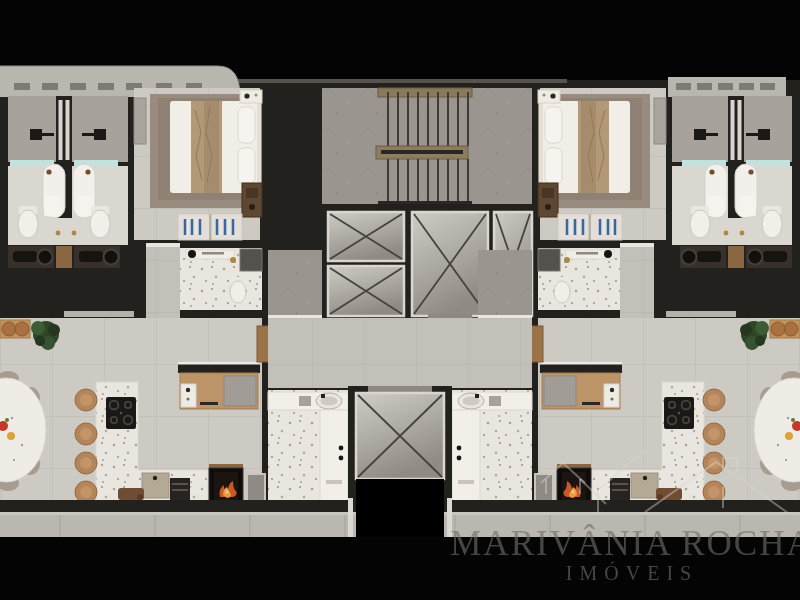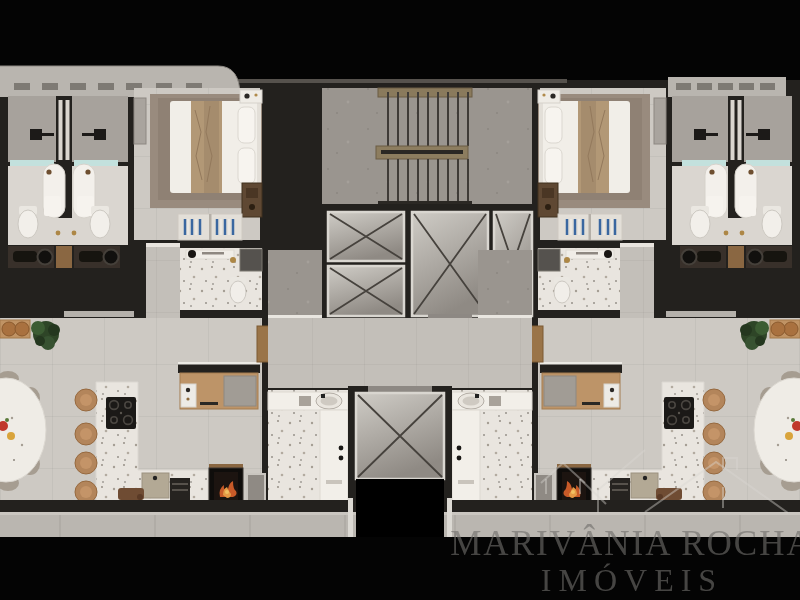--- a/index.html
+++ b/index.html
@@ -2,21 +2,21 @@
 <html><head>
 <meta charset="utf-8">
 <style>
   html,body{margin:0;padding:0;background:#000;}
   .stage{position:relative;width:800px;height:600px;background:#040404;overflow:hidden;
          font-family:"Liberation Serif", serif;}
   .stage svg{position:absolute;left:0;top:0;}
   .wm{position:absolute;left:632px;transform:translateX(-50%);
       color:rgba(112,110,107,0.62);white-space:nowrap;user-select:none;}
   .wm1{top:524px;font-size:35px;letter-spacing:2px;font-weight:500;}
-  .wm2{top:562px;font-size:32px;letter-spacing:7px;}
+  .wm2{top:562px;font-size:20px;letter-spacing:7px;}
 </style>
 </head>
 <body>
 
 <div class="stage">
 <svg width="800" height="600" viewBox="0 0 800 600">
   <defs>
     <pattern id="tileA" width="52" height="52" patternUnits="userSpaceOnUse">
       <rect width="52" height="52" fill="#cdc9c3"></rect>
       <path d="M0 0H52M0 0V52" stroke="rgba(80,75,70,0.13)" stroke-width="1"></path>

